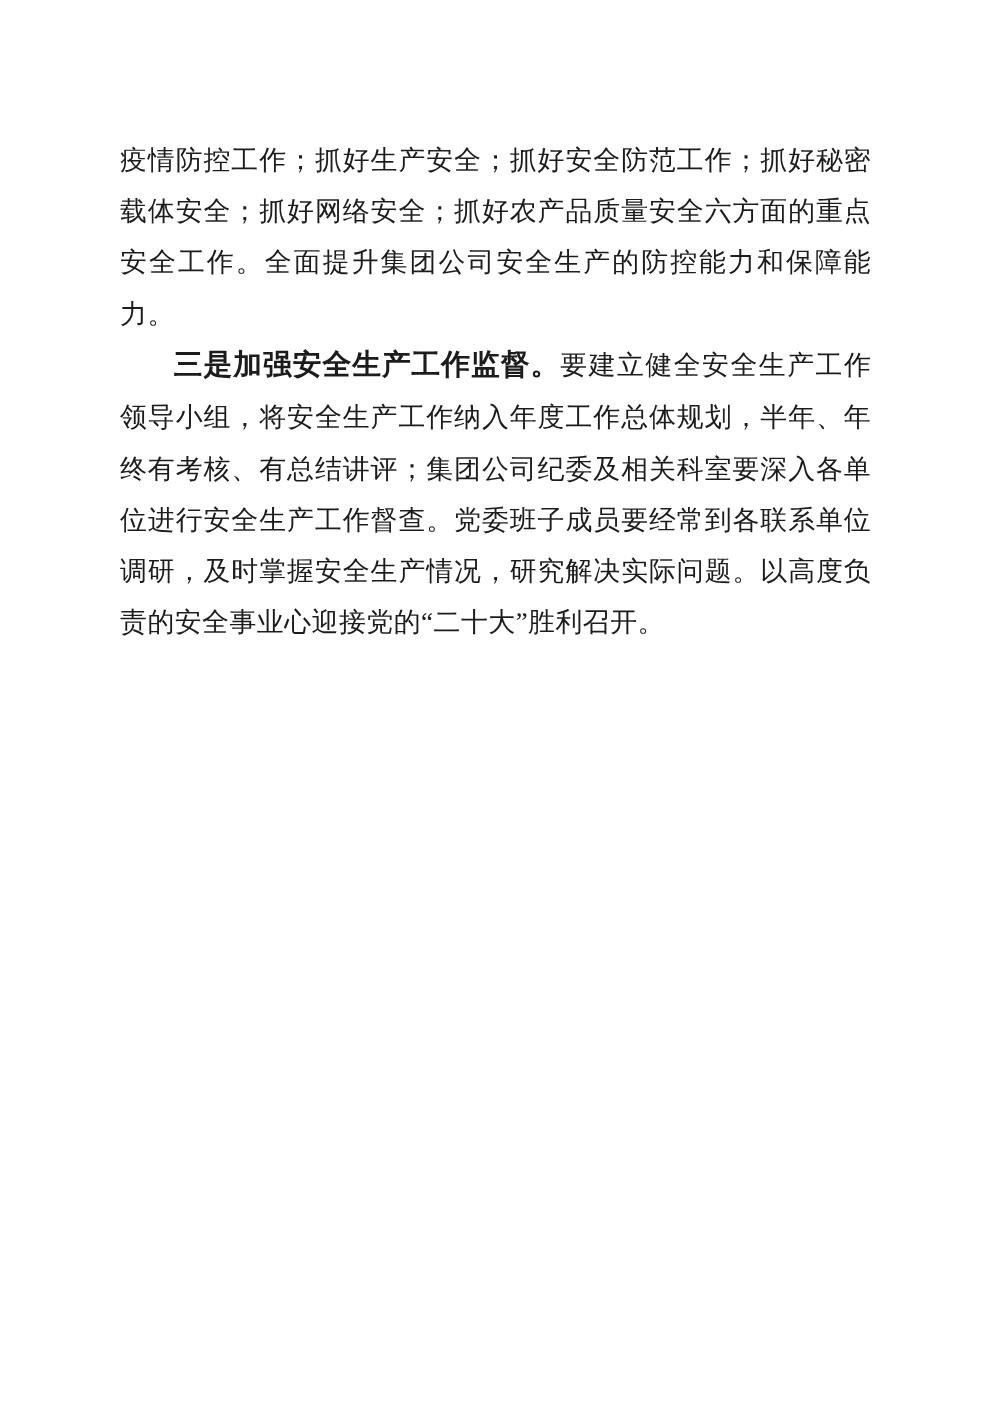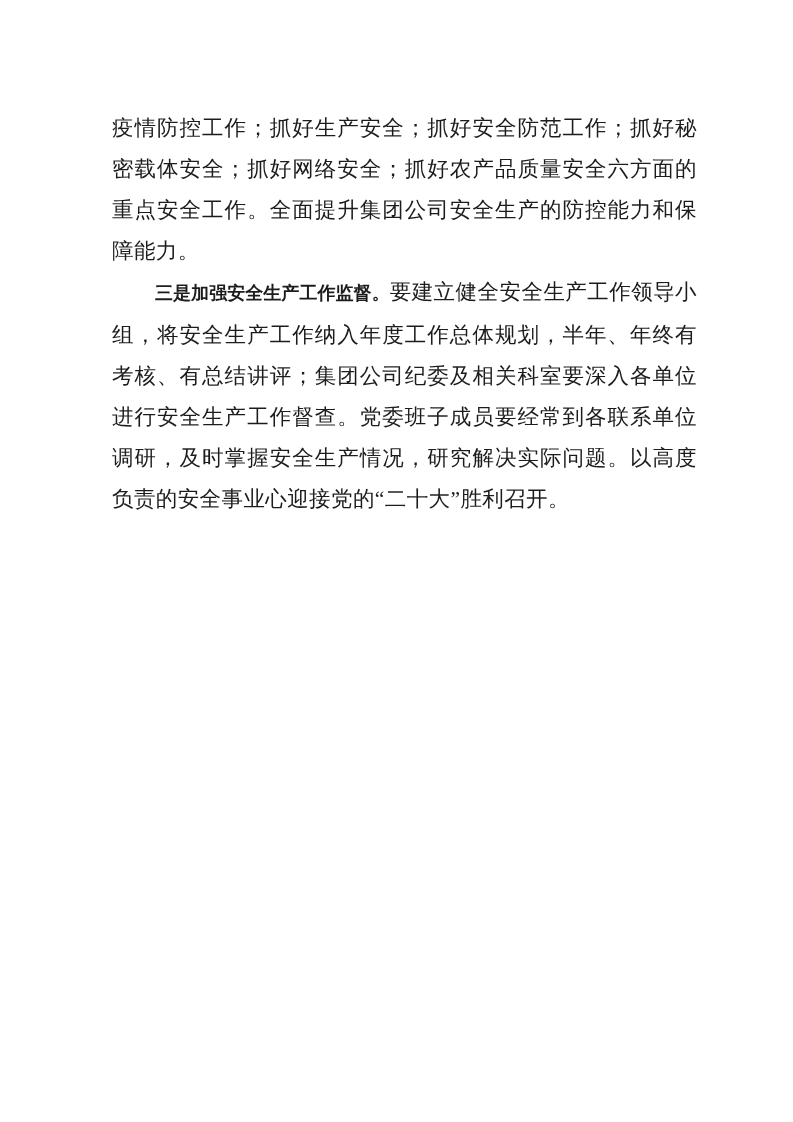--- a/index.html
+++ b/index.html
@@ -19,39 +19,39 @@
     width: 793px;
     height: 1122px;
     box-sizing: border-box;
     padding: 108px 96px 96px 96px;
     background: #ffffff;
   }
   .doc-body {
     width: 100%;
   }
   p.para {
-    margin: 0 0 0 16px;
+    margin: 0 0 0 0;
     font-size: 21.5px;
     line-height: 41px;
     letter-spacing: 0.4px;
     text-align: justify;
     text-justify: inter-ideograph;
     color: #1c1c1c;
     font-family: "Liberation Serif", "DejaVu Serif", serif;
   }
   p.para + p.para {
     margin-top: 0;
   }
   .indent {
     text-indent: 2em;
   }
   .bold-lead {
     font-weight: bold;
     font-family: Liberation Mono, monospace;
-    font-size: 18px;
+    font-size: 23px;
     letter-spacing: 0px;
   }
 </style>
 </head>
 <body>
 
 <div class="page">
   <div class="doc-body">
 
     <p class="para">

